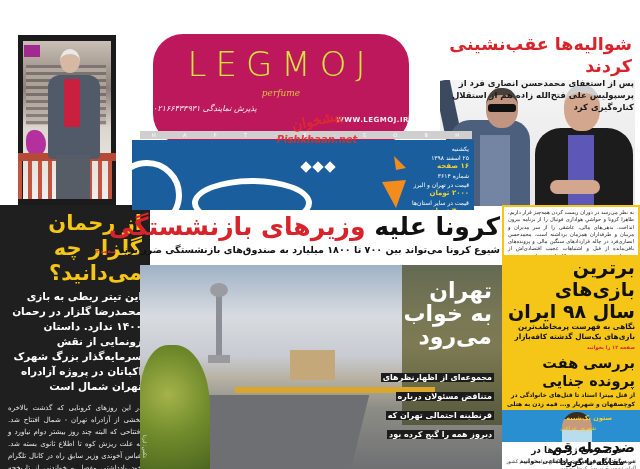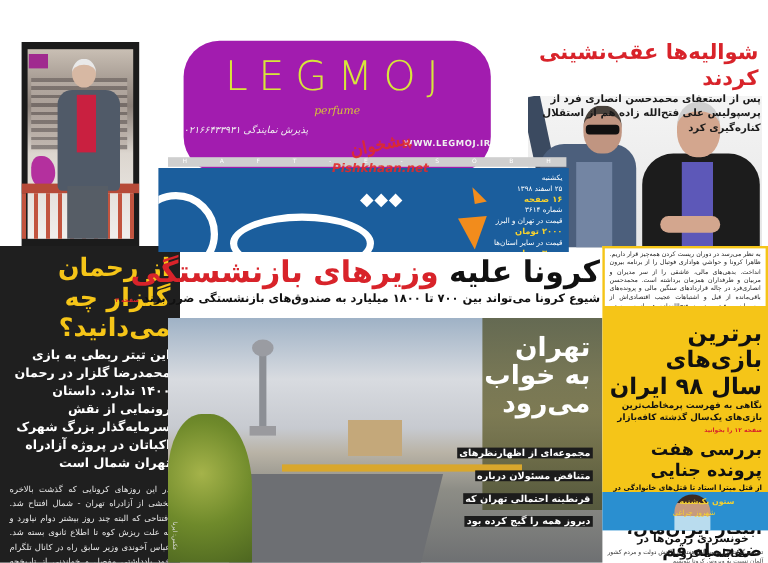--- a/index.html
+++ b/index.html
@@ -24,21 +24,21 @@
   #left-photo .bench2 { position: absolute; left: 0; top: 126px; width: 98px; height: 38px;
     background: repeating-linear-gradient(90deg, #c2543f 0 4px, transparent 4px 10px); }
 
   
   #left-col { left: 0; top: 205px; width: 150px; height: 264px; background: #1f1f1f; color: #fff; padding: 6px 8px; }
   #left-col .hl { color: #f5c518; font-weight: bold; font-size: 21px; line-height: 25px; text-align: right; }
   #left-col .deck { font-weight: bold; font-size: 10.5px; line-height: 15px; text-align: right; margin-top: 3px; }
   #left-col .body { font-size: 7px; line-height: 12px; text-align: justify; margin-top: 8px; color: #e8e8e8; }
 
   
-  #ad { left: 153px; top: 34px; width: 256px; height: 110px; background: #a21caf; border-radius: 30px; }
+  #ad { left: 153px; top: 34px; width: 256px; height: 110px; background: #be185d; border-radius: 30px; }
   #ad .logo { position: absolute; left: 0; width: 100%; top: 10px; text-align: center; direction: ltr;
     color: #d7e63a; font-family: "DejaVu Sans", sans-serif; font-size: 34px; letter-spacing: 9px; font-weight: 300; }
   #ad .sub { position: absolute; left: 0; width: 100%; top: 54px; text-align: center; direction: ltr;
     color: #d7c33a; font-family: "DejaVu Serif", serif; font-style: italic; font-size: 9px; }
   #ad .phone { position: absolute; left: 0; width: 100%; top: 70px; text-align: left; color: #f0f0f0; font-size: 8px; font-style: italic; }
   #ad .url { position: absolute; left: 0; width: 100%; top: 82px; text-align: right; direction: ltr; color: #f0f0f0; font-size: 7px; font-weight: bold; letter-spacing: .5px; }
 
   
   #band { left: 140px; top: 131px; width: 332px; height: 8px; background: #cfcfcf; direction: ltr; display: flex; justify-content: space-between; padding: 0 12px; align-items: center; }
   #band span { font-size: 5px; color: #fff; letter-spacing: 1px; }
@@ -95,21 +95,21 @@
   #main-photo .rtrees { position: absolute; right: 0; top: 0; width: 100px; height: 160px; background: linear-gradient(180deg, #5a5d3e 0%, #6f6b3c 50%, #4e5233 100%); opacity: .85; }
   #main-photo .overlay-title { position: absolute; right: 10px; top: 14px; width: 90px; color: #fff; font-weight: bold; font-size: 22px; line-height: 23px; text-align: right; }
   #main-photo .overlay-deck { position: absolute; right: 8px; top: 100px; width: 130px; text-align: right; }
   #main-photo .overlay-deck span { background: #1c1c1c; color: #fff; font-weight: bold; font-size: 8px; line-height: 13px; padding: 0 2px; box-decoration-break: clone; margin-top: 24px; -webkit-box-decoration-break: clone; }
   #main-photo .credit { position: absolute; left: 2px; bottom: 10px; color: #ddd; font-size: 5px; writing-mode: vertical-rl; }
 
   
   #intro { left: 502px; top: 205px; width: 138px; height: 50px; background: #ffffff; border: 2px solid #f5c518; border-bottom: none; padding: 2px 4px; font-size: 5.2px; line-height: 7.3px; text-align: justify; color: #222; }
 
   
-  #right-yellow { left: 502px; top: 255px; width: 138px; height: 155px; background: #f5c518; padding: 12px 5px; text-align: right; }
+  #right-yellow { left: 502px; top: 255px; width: 138px; height: 155px; background: #f5c518; padding: 1px 5px; text-align: right; }
   #right-yellow .h1 { font-weight: bold; font-size: 19px; line-height: 22px; color: #111; }
   #right-yellow .d { font-size: 7.3px; line-height: 10px; color: #111; font-weight: bold; }
   #right-yellow .pg { color: #d8232a; font-size: 5px; }
   #right-yellow .h2 { font-weight: bold; font-size: 14.5px; line-height: 18px; color: #111; margin-top: 2px; }
   #right-yellow .d2 { font-size: 6px; line-height: 9px; color: #111; font-weight: bold; }
 
   
   #columnist { left: 502px; top: 410px; width: 138px; height: 32px; background: #2a8fd0; overflow: hidden; }
   #columnist .avatar { position: absolute; left: 60px; top: 2px; width: 30px; height: 30px; border-radius: 50% 50% 0 0; background: linear-gradient(180deg, #3b2a22 0 25%, #c69a7f 25% 60%, #b9dcee 60% 100%); }
   #columnist .lbl { position: absolute; right: 28px; top: 4px; color: #f5d130; font-size: 6.5px; font-weight: bold; text-align: right; }

